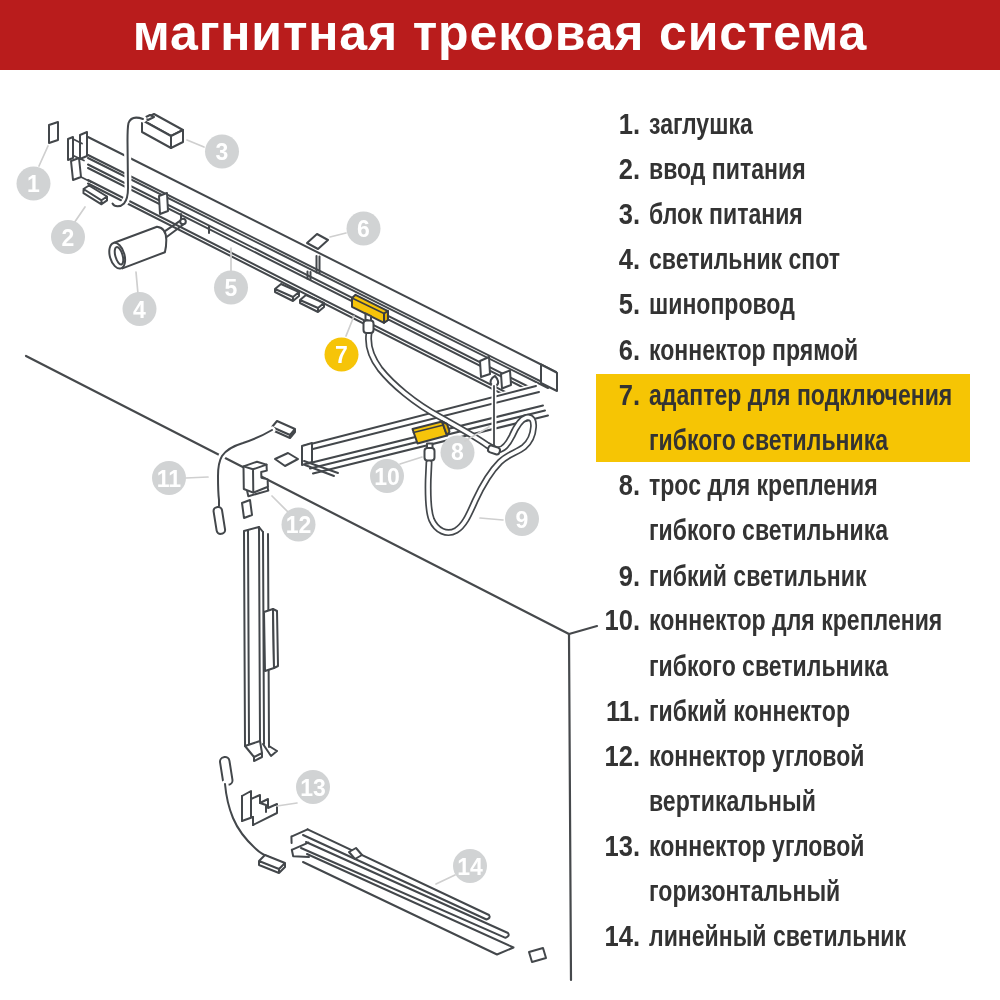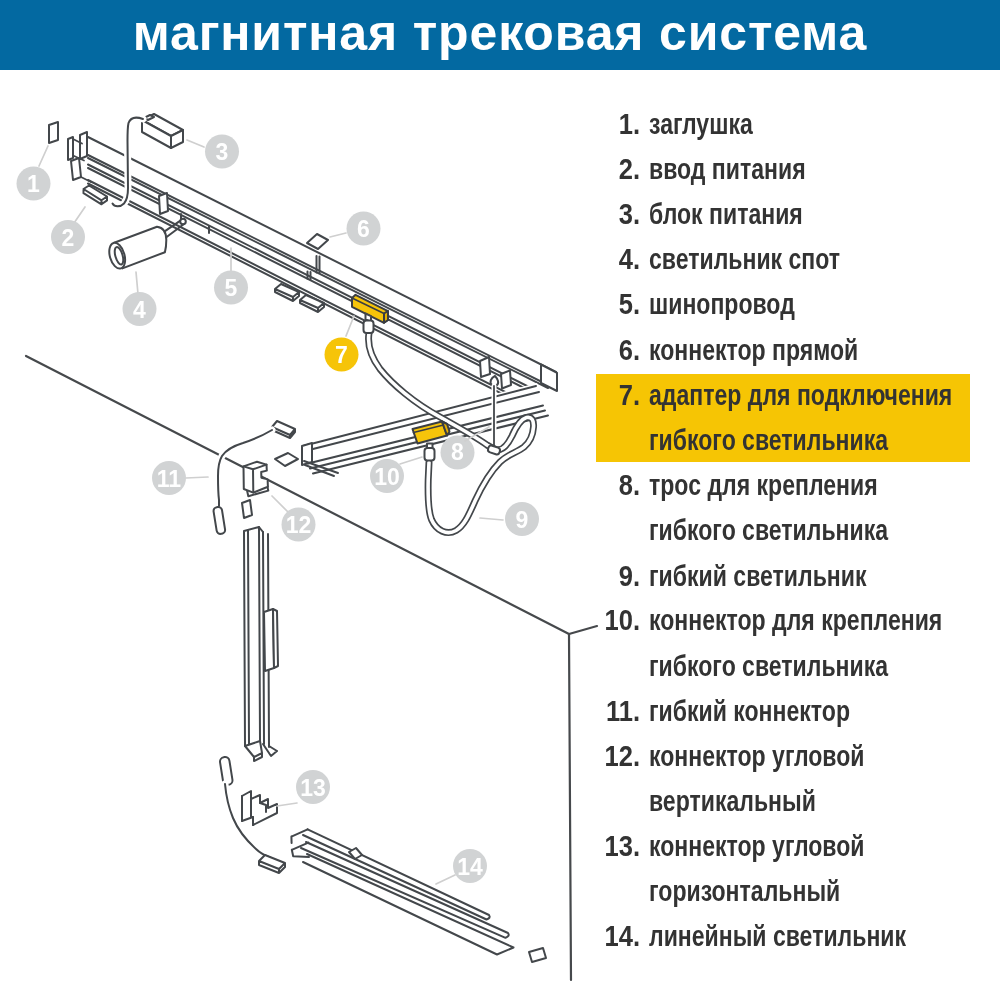--- a/index.html
+++ b/index.html
@@ -1,18 +1,18 @@
 <!DOCTYPE html>
 <html><head>
 <meta charset="utf-8">
 <style>
   html,body{margin:0;padding:0;}
   body{width:1000px;height:1000px;position:relative;background:#ffffff;overflow:hidden;
        font-family:"Liberation Sans", sans-serif;}
-  .hdr{position:absolute;left:0;top:0;width:1000px;height:70px;background:#0369a1;}
+  .hdr{position:absolute;left:0;top:0;width:1000px;height:70px;background:#b91c1c;}
   .hdr span{position:absolute;left:0;top:0;width:100%;text-align:center;
       font-size:50px;font-weight:700;color:#ffffff;line-height:67px;letter-spacing:0.85px;}
   .hl{position:absolute;left:596px;top:374px;width:374px;height:88px;background:#F6C504;}
   .li{position:absolute;height:44px;line-height:44px;font-size:29px;font-weight:700;color:#333333;white-space:nowrap;}
   .num{position:absolute;left:540px;width:100px;text-align:right;transform:scaleX(0.88);transform-origin:100% 50%;}
   .txt{position:absolute;left:649px;transform:scaleX(0.795);transform-origin:0 50%;}
   svg{position:absolute;left:0;top:0;}
 </style>
 </head>
 <body>

